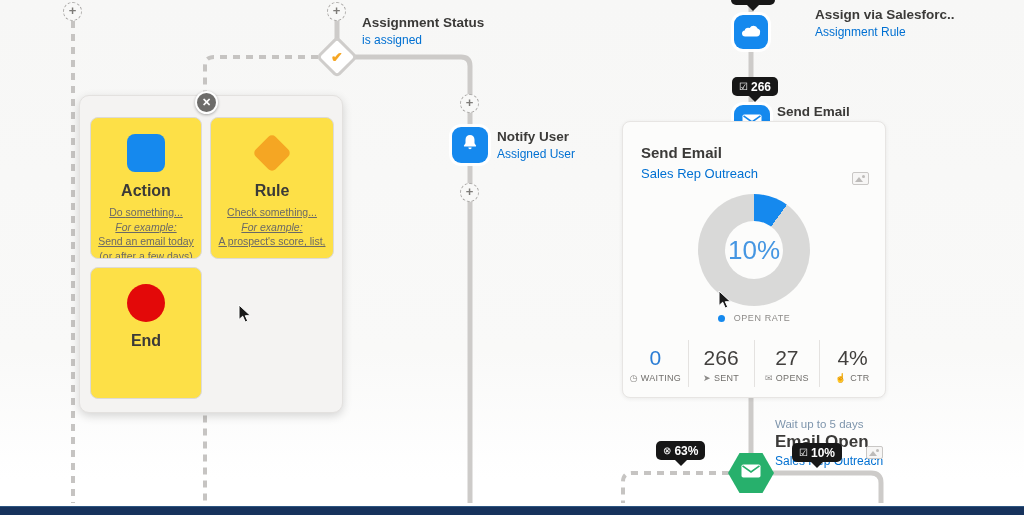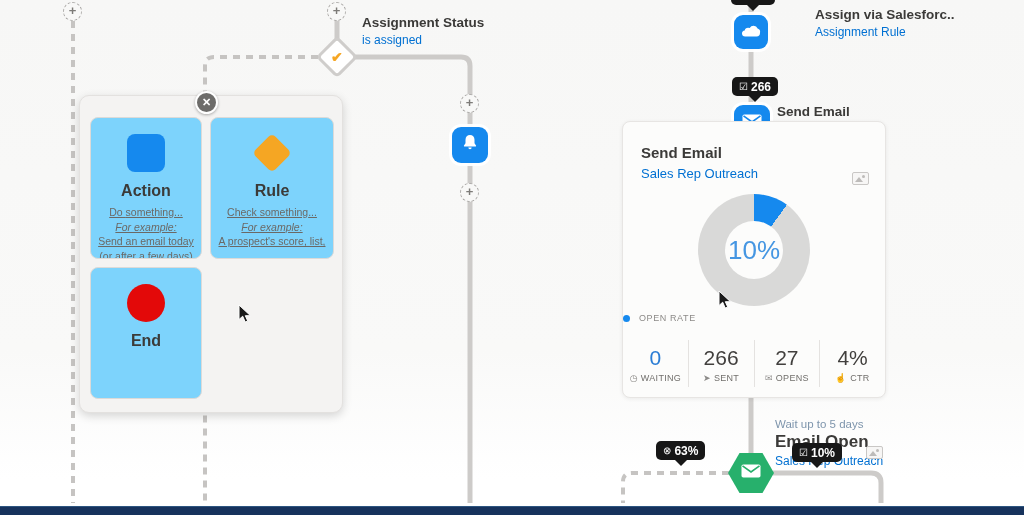--- a/index.html
+++ b/index.html
@@ -46,21 +46,21 @@
 
   
   .palette{ position:absolute; z-index:8; left:79px; top:95px; width:264px; height:318px;
     background:#f4f3f2; border:1px solid #e3e1df; border-radius:10px;
     box-shadow:0 3px 10px rgba(0,0,0,.16); }
   .close-btn{ position:absolute; left:115px; top:-5px; width:23px; height:23px; border-radius:50%;
     background:#6d6c6a; border:2px solid #fff; color:#fff; font-size:11px; font-weight:700;
     display:flex; align-items:center; justify-content:center; box-shadow:0 1px 3px rgba(0,0,0,.3); }
   .pgrid{ display:grid; grid-template-columns:112px 124px; grid-template-rows:142px 132px;
     gap:8px; padding:21px 10px 12px 10px; }
-  .pcard{ background:#7dd3fc; border:1px solid #dcdad8; border-radius:8px; text-align:center;
+  .pcard{ background:#fde047; border:1px solid #dcdad8; border-radius:8px; text-align:center;
     padding:12px 6px 8px; overflow:hidden; }
   .pcard .icon-wrap{ height:46px; display:flex; align-items:center; justify-content:center; margin-bottom:6px; }
   .pcard h3{ font-size:16px; color:#3b3a38; margin-bottom:5px; }
   .pcard .desc{ font-size:10.5px; color:#6b6966; line-height:1.4;text-decoration:underline; }
   .pcard .desc i{ font-style:italic; }
   .pcard .desc u{ text-decoration:underline; }
   .icon-action{ width:38px; height:38px; background:#1589ee; border-radius:8px; }
   .icon-trigger{ width:46px; height:38px; background:#23a765;
     clip-path:polygon(25% 0,75% 0,100% 50%,75% 100%,25% 100%,0 50%); }
   .icon-rule{ width:28px; height:28px; background:#f5a623; border-radius:5px; transform:rotate(45deg); }
@@ -77,21 +77,21 @@
     border-radius:2px; background:#f7f6f5; }
   .pic-icon::after{ content:""; position:absolute; left:2px; bottom:2px; width:0; height:0;
     border-left:4px solid transparent; border-right:4px solid transparent; border-bottom:5px solid #bdbbb9; }
   .pic-icon::before{ content:""; position:absolute; right:3px; top:2px; width:3px; height:3px;
     border-radius:50%; background:#bdbbb9; }
   .ecard .hd .pic-icon{ position:absolute; right:16px; top:50px; }
   .donut{ position:relative; width:112px; height:112px; border-radius:50%; margin:13px auto 0; }
   .donut::after{ content:""; position:absolute; inset:27px; border-radius:50%; background:#fcfcfb; }
   .donut .dv{ position:absolute; inset:0; z-index:2; display:flex; align-items:center;
     justify-content:center; font-size:26px; color:#4596e2; }
-  .legend{ display:flex; align-items:center; gap:9px; margin-top:7px; }
+  .legend{ display:flex; align-items:center; justify-content:center; gap:9px; margin-top:7px; }
   .legend .dot{ width:7px; height:7px; border-radius:50%; background:#1589ee; }
   .legend .lt{ font-size:9px; color:#8c8a88; letter-spacing:.6px; }
   .stats{ position:absolute; left:0; right:0; bottom:10px; display:flex; }
   .stat{ flex:1; text-align:center; padding:6px 0 4px; }
   .stat + .stat{ border-left:1px solid #e4e2e0; }
   .stat .v{ font-size:21px; color:#413f3d; }
   .stat .v.blue{ color:#2a7cd4; }
   .stat .l{ margin-top:3px; font-size:9px; color:#716f6c; letter-spacing:.3px;
     display:flex; align-items:center; justify-content:center; gap:3px; }
   .stat .l .si{ font-size:9px; color:#8c8a88; }
@@ -129,20 +129,24 @@
   </div>
 
   <div class="sq-node" style="left:452px;top:127px;width:36px;height:36px">
     <span>
       <svg width="20" height="20" viewBox="0 0 24 24">
           <path fill="#fff" d="M12 2.5c-3.2 0-5.4 2.4-5.4 5.6v4.1L4.8 15c-.3.5 0 1.2.7 1.2h13c.7 0 1-.7.7-1.2l-1.8-2.8V8.1c0-3.2-2.2-5.6-5.4-5.6z"></path>
           <path fill="#fff" d="M10 17.5a2 2 0 0 0 4 0z"></path>
         </svg>
     </span>
   </div>
+  <div class="nlabel" style="left:497px;top:129px">
+    <div class="t">Notify User</div>
+    <div class="s">Assigned User</div>
+  </div>
 
   <div class="badge" style="left:731px;top:-14px;width:44px"></div>
 
   <div class="sq-node" style="left:734px;top:15px;width:34px;height:34px">
     <span>
       <svg width="24" height="17" viewBox="0 0 24 16">
           <path d="M18.6 6.1a4.3 4.3 0 0 0-4-2.8 4.4 4.4 0 0 0-3.9 2.3 3.2 3.2 0 0 0-1.6-.4A3.4 3.4 0 0 0 5.7 8 3 3 0 0 0 3 11a3.1 3.1 0 0 0 3.1 3h11.5A3.6 3.6 0 0 0 21 10.4a3.7 3.7 0 0 0-2.4-4.3z" fill="#fff"></path>
         </svg>
     </span>
   </div>

